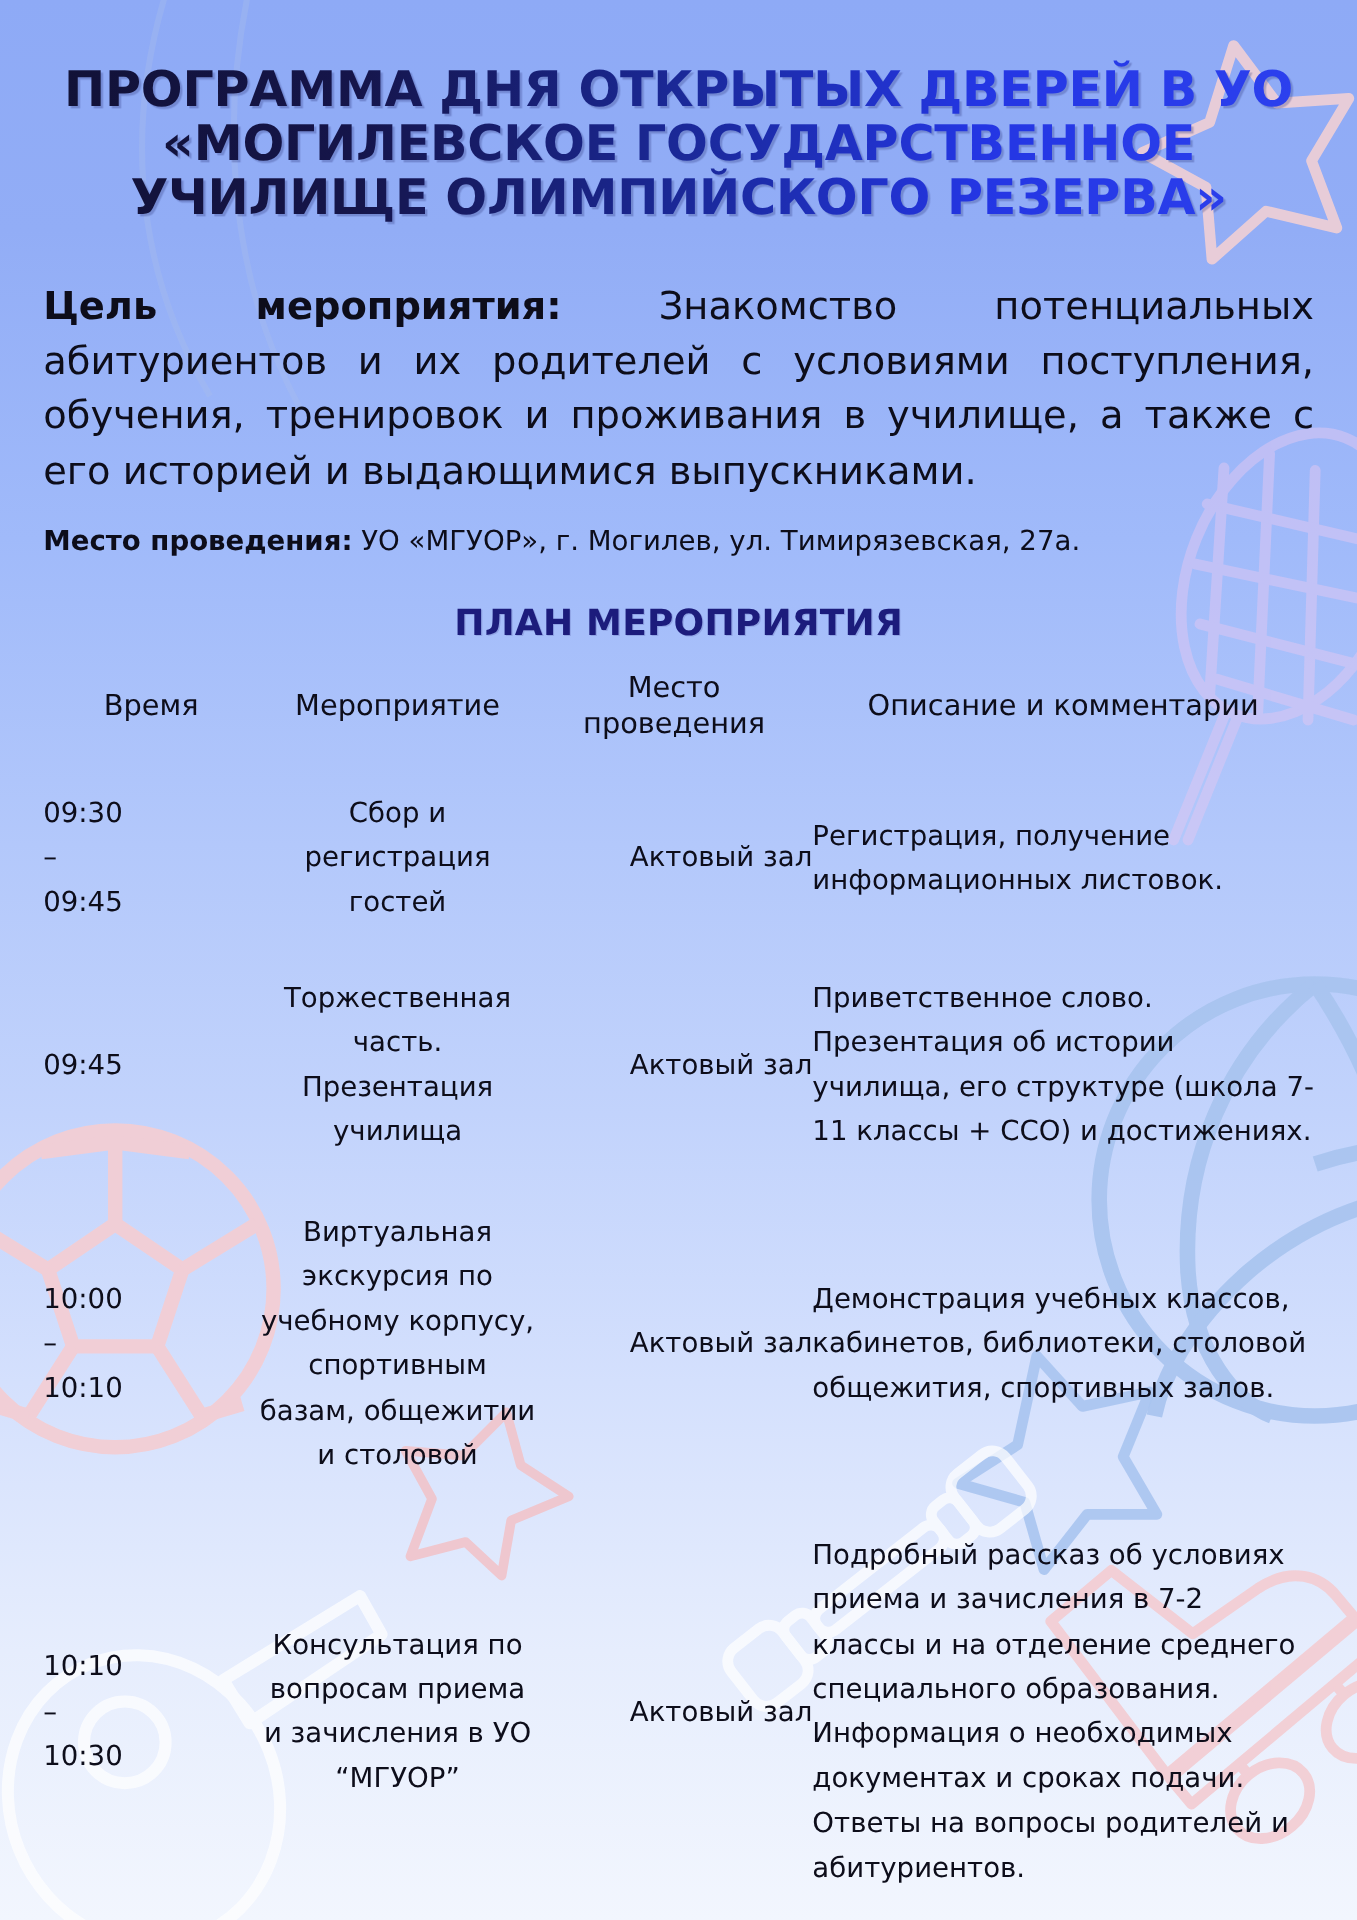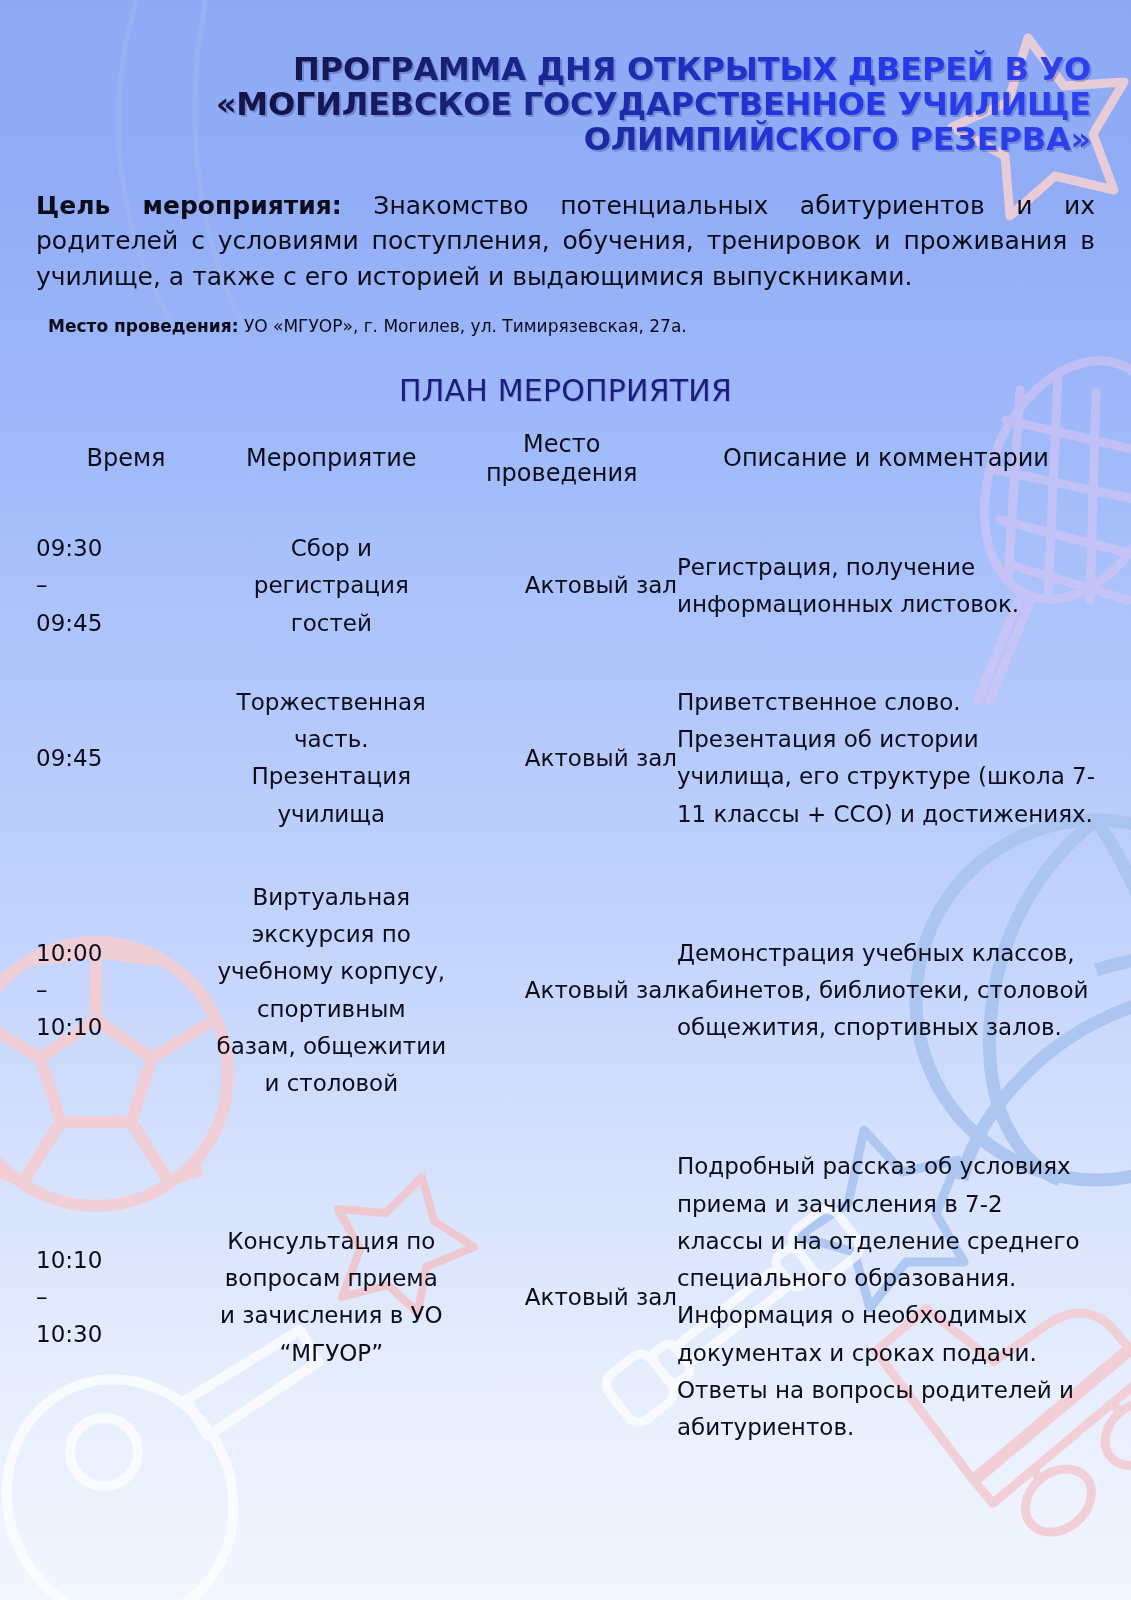--- a/index.html
+++ b/index.html
@@ -38,22 +38,22 @@
   .content {
     position: relative;
     z-index: 2;
     padding: 0;
   }
 
   
   .doc-title {
     margin: 0;
     padding: 52px 40px 0 40px;
-    text-align: right;
-    font-size: 32px;
+    text-align: center;
+    font-size: 41px;
     line-height: 1.10;
     font-weight: 700;
     letter-spacing: -0.2px;
     background-image: linear-gradient(to right,
         #111133 0%,
         #15154a 26%,
         #1b2a9e 52%,
         #2436e3 72%,
         #2d42f0 100%);
     -webkit-background-clip: text;
@@ -62,41 +62,41 @@
     -webkit-text-fill-color: transparent;
     text-shadow: none;
     filter: drop-shadow(2px 2px 0 rgba(40,45,120,0.28));
   }
 
   
   .intro {
     padding: 30px 36px 0 36px;
   }
   .p-goal {
-    margin: 0 0 20px 0;
-    font-size: 25px;
+    margin: 16px 0 20px 0;
+    font-size: 32px;
     line-height: 1.42;
     color: #0d0d1a;
     text-align: justify;
     text-justify: inter-word;
   }
   .p-line {
-    margin: 12px;
-    font-size: 17px;
+    margin: 0;
+    font-size: 23px;
     line-height: 1.45;
     color: #0d0d1a;
   }
   .lbl-bold { font-weight: 700; }
 
   
   .plan-heading {
     margin: 34px 0 0 0;
     text-align: center;
     font-size: 30px;
-    font-weight: 400;
+    font-weight: 700;
     color: #1c1c7c;
     letter-spacing: 0.2px;
     text-shadow: 1px 1px 0 rgba(60,60,140,0.20);
   }
 
   
   .plan-table {
     width: 100%;
     border-collapse: collapse;
     margin-top: 22px;

